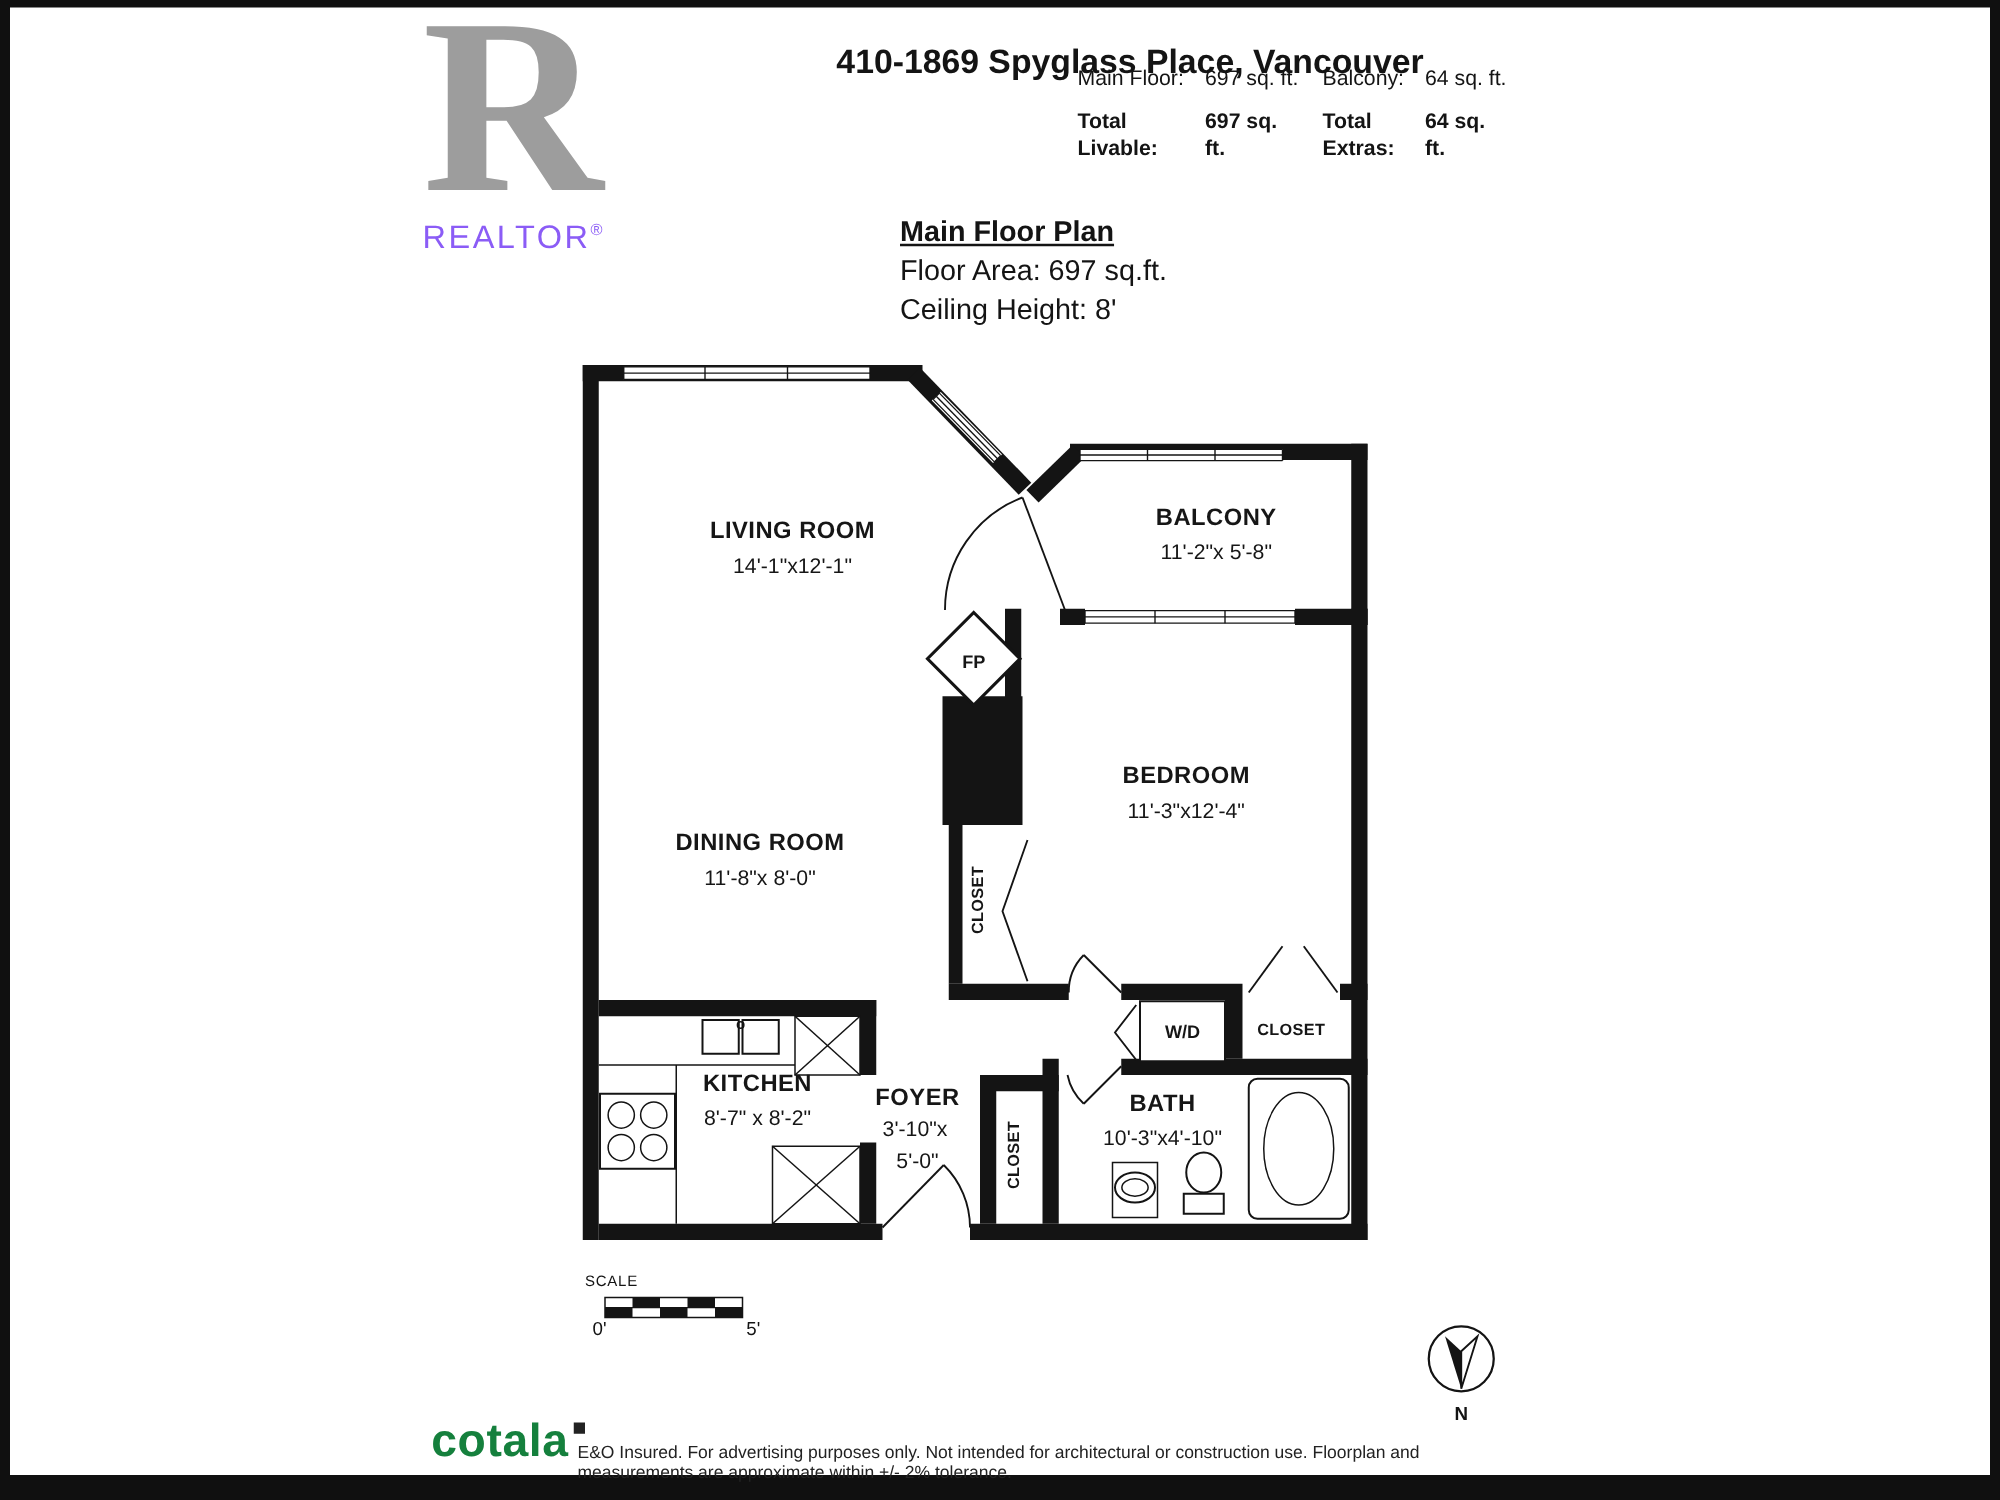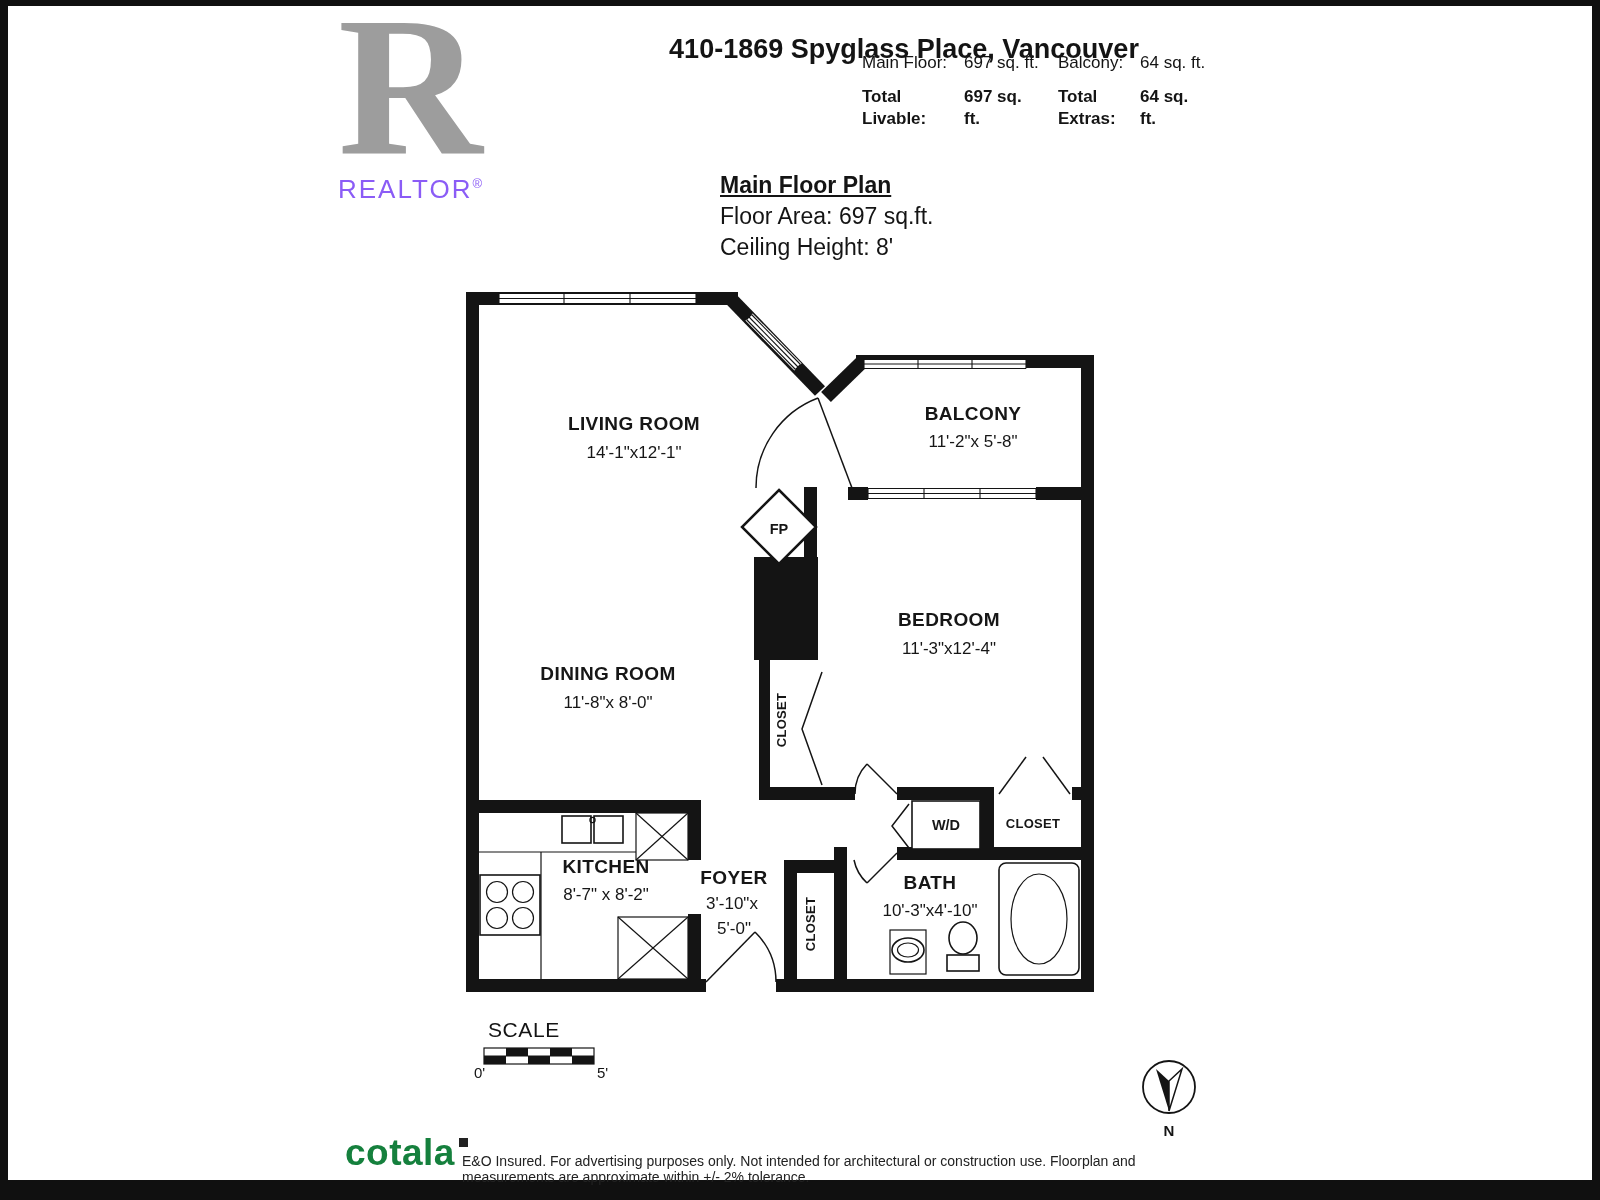--- a/index.html
+++ b/index.html
@@ -41,21 +41,21 @@
   .fp-svg .fx{stroke:#141414;stroke-width:1.6;fill:#ffffff;}
   .fp-svg .fxl{stroke:#141414;stroke-width:1.2;fill:none;}
   .fp-svg text{font-family:"Liberation Sans",sans-serif;fill:#161616;}
   .fp-svg .rn{font-size:19px;font-weight:bold;text-anchor:middle;letter-spacing:.4px;}
   .fp-svg .rd{font-size:17px;text-anchor:middle;}
   .fp-svg .sm{font-size:13px;font-weight:bold;text-anchor:middle;letter-spacing:.3px;}
   .fp-svg .md{font-size:14.5px;font-weight:bold;text-anchor:middle;}
 
   
   .scale-wrap{position:absolute;left:468px;top:1018px;width:160px;}
-  .scale-label{font-size:21px;letter-spacing:.6px;margin-left:20px;}
+  .scale-label{font-size:12px;letter-spacing:.6px;}
   
   .north-wrap{position:absolute;left:1136px;top:1056px;}
   .north-wrap text{font-family:"Liberation Sans",sans-serif;font-weight:bold;}
 
   
   .footer-brand{position:absolute;left:345px;top:1132px;font-size:37px;font-weight:bold;
                 letter-spacing:.5px;color:#15803d;}
   .footer-brand .mark{display:inline-block;width:9px;height:9px;background:#222;margin-left:4px;vertical-align:18px;}
   .footer-disclaimer{position:absolute;left:462px;top:1153px;width:750px;font-size:14px;color:#222;}
 </style>

